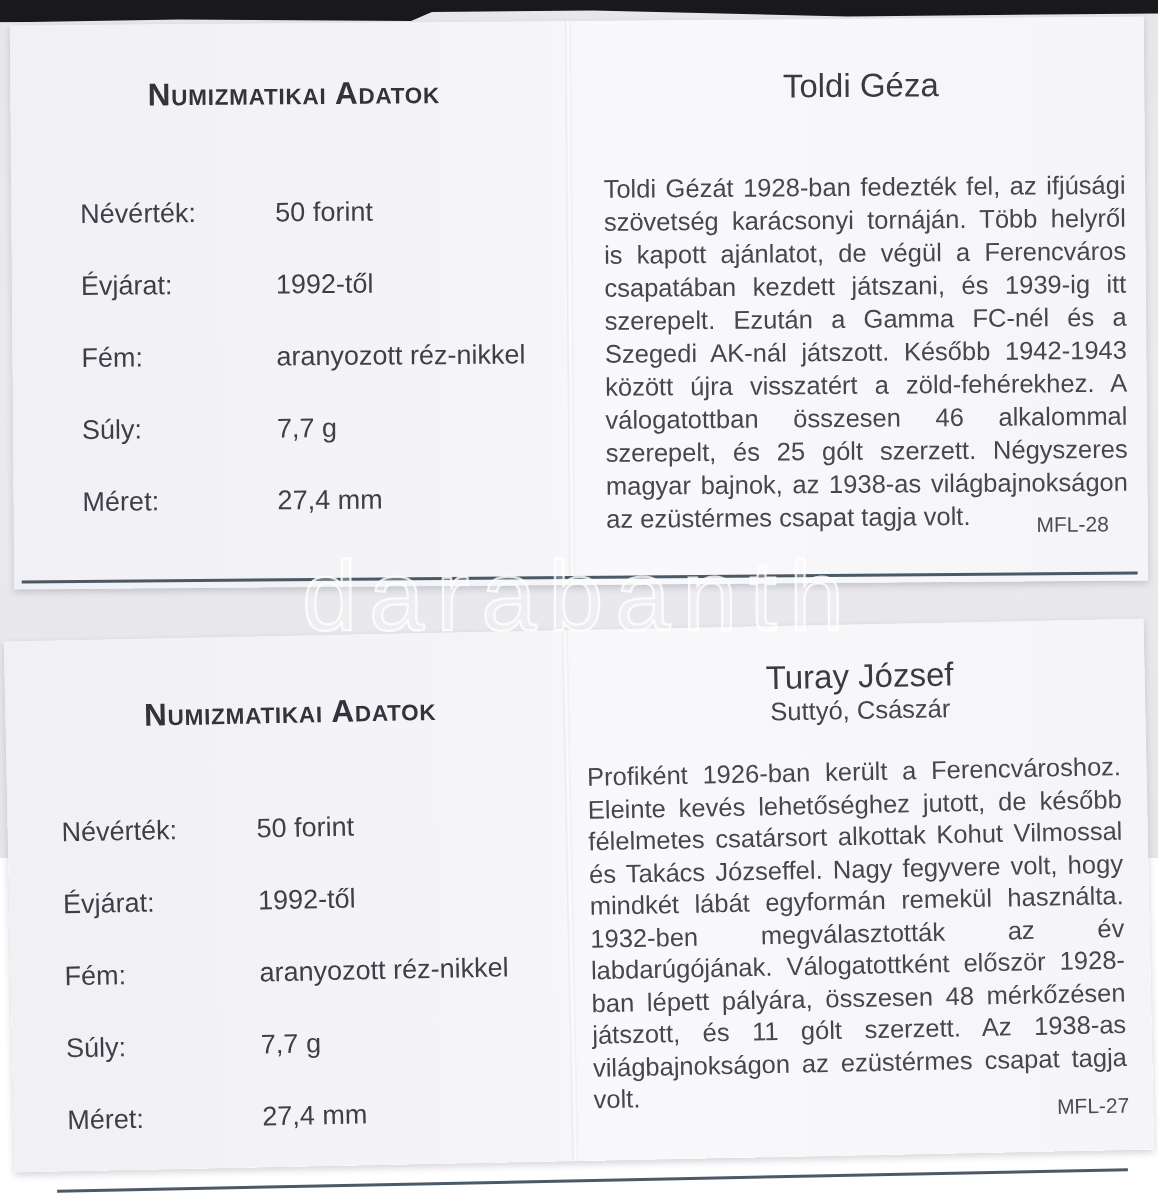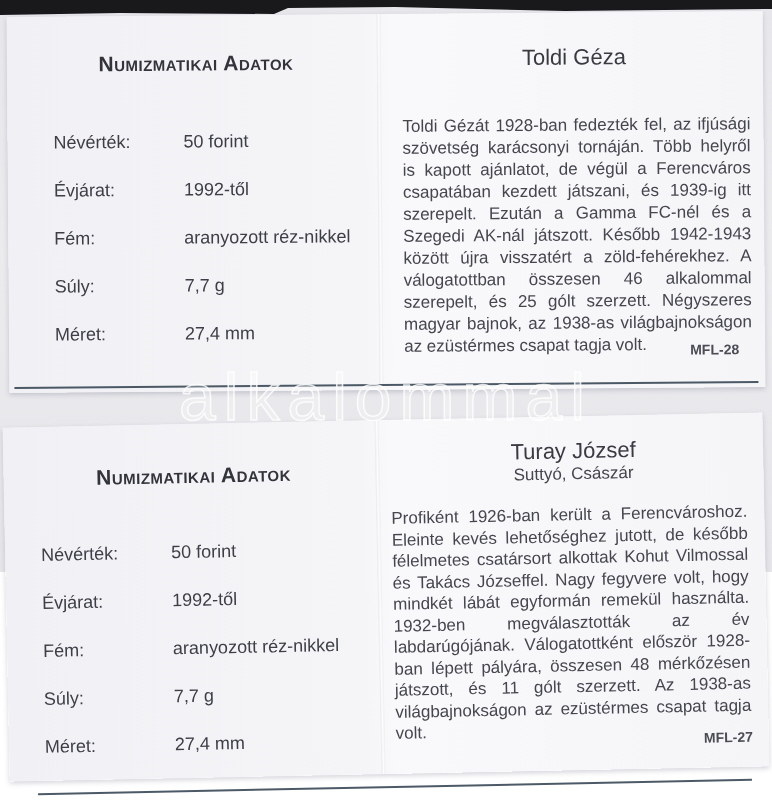--- a/index.html
+++ b/index.html
@@ -40,21 +40,21 @@
   .val{font-size:18px;color:#3e3e47;}
 
   
   .player-name{position:absolute;left:0;right:0;text-align:center;font-size:22px;color:#3a3a43;}
   .card-1 .player-name{top:32px;}
   .card-2 .player-name{top:22px;}
   .player-sub{position:absolute;left:0;right:0;top:48px;text-align:center;font-size:17px;color:#45454e;}
   .bio{position:absolute;font-size:17px;line-height:22px;text-align:justify;color:#46464f;}
   .card-1 .bio{left:17px;top:102px;width:348px;}
   .card-2 .bio{left:7px;top:88px;width:356px;line-height:21.5px;}
-  .code{position:absolute;font-size:14px;color:#4c4c55;font-weight:bold;}
+  .code{position:absolute;font-size:14px;color:#4c4c55;}
   .card-1 .code{top:330px;right:26px;}
   .card-2 .code{top:316px;right:16px;}
 
   
   .watermark{position:absolute;left:50%;top:400px;transform:translate(-50%,-54%);
              font-size:66px;letter-spacing:8px;z-index:5;white-space:nowrap;
              color:rgba(255,255,255,.25);-webkit-text-stroke:1.5px rgba(255,255,255,.8);}
 </style>
 </head>
 <body>
@@ -96,15 +96,15 @@
     <div class="half">
       <div class="player-name">Turay József</div>
       <div class="player-sub">Suttyó, Császár</div>
       <div class="bio">Profiként 1926-ban került a Ferencvároshoz. Eleinte kevés lehetőséghez jutott, de később félelmetes csatársort alkottak Kohut Vilmossal és Takács Józseffel. Nagy fegyvere volt, hogy mindkét lábát egyformán remekül használta. 1932-ben megválasztották az év labdarúgójának. Válogatottként először 1928-ban lépett pályára, összesen 48 mérkőzésen játszott, és 11 gólt szerzett. Az 1938-as világbajnokságon az ezüstérmes csapat tagja volt.</div>
       <div class="code">MFL-27</div>
     </div>
   </div>
 
   <div class="shadow-line"></div>
 
-  <div class="watermark">alkalommal</div>
+  <div class="watermark">darabanth</div>
 
 </div>
 
 </body></html>

